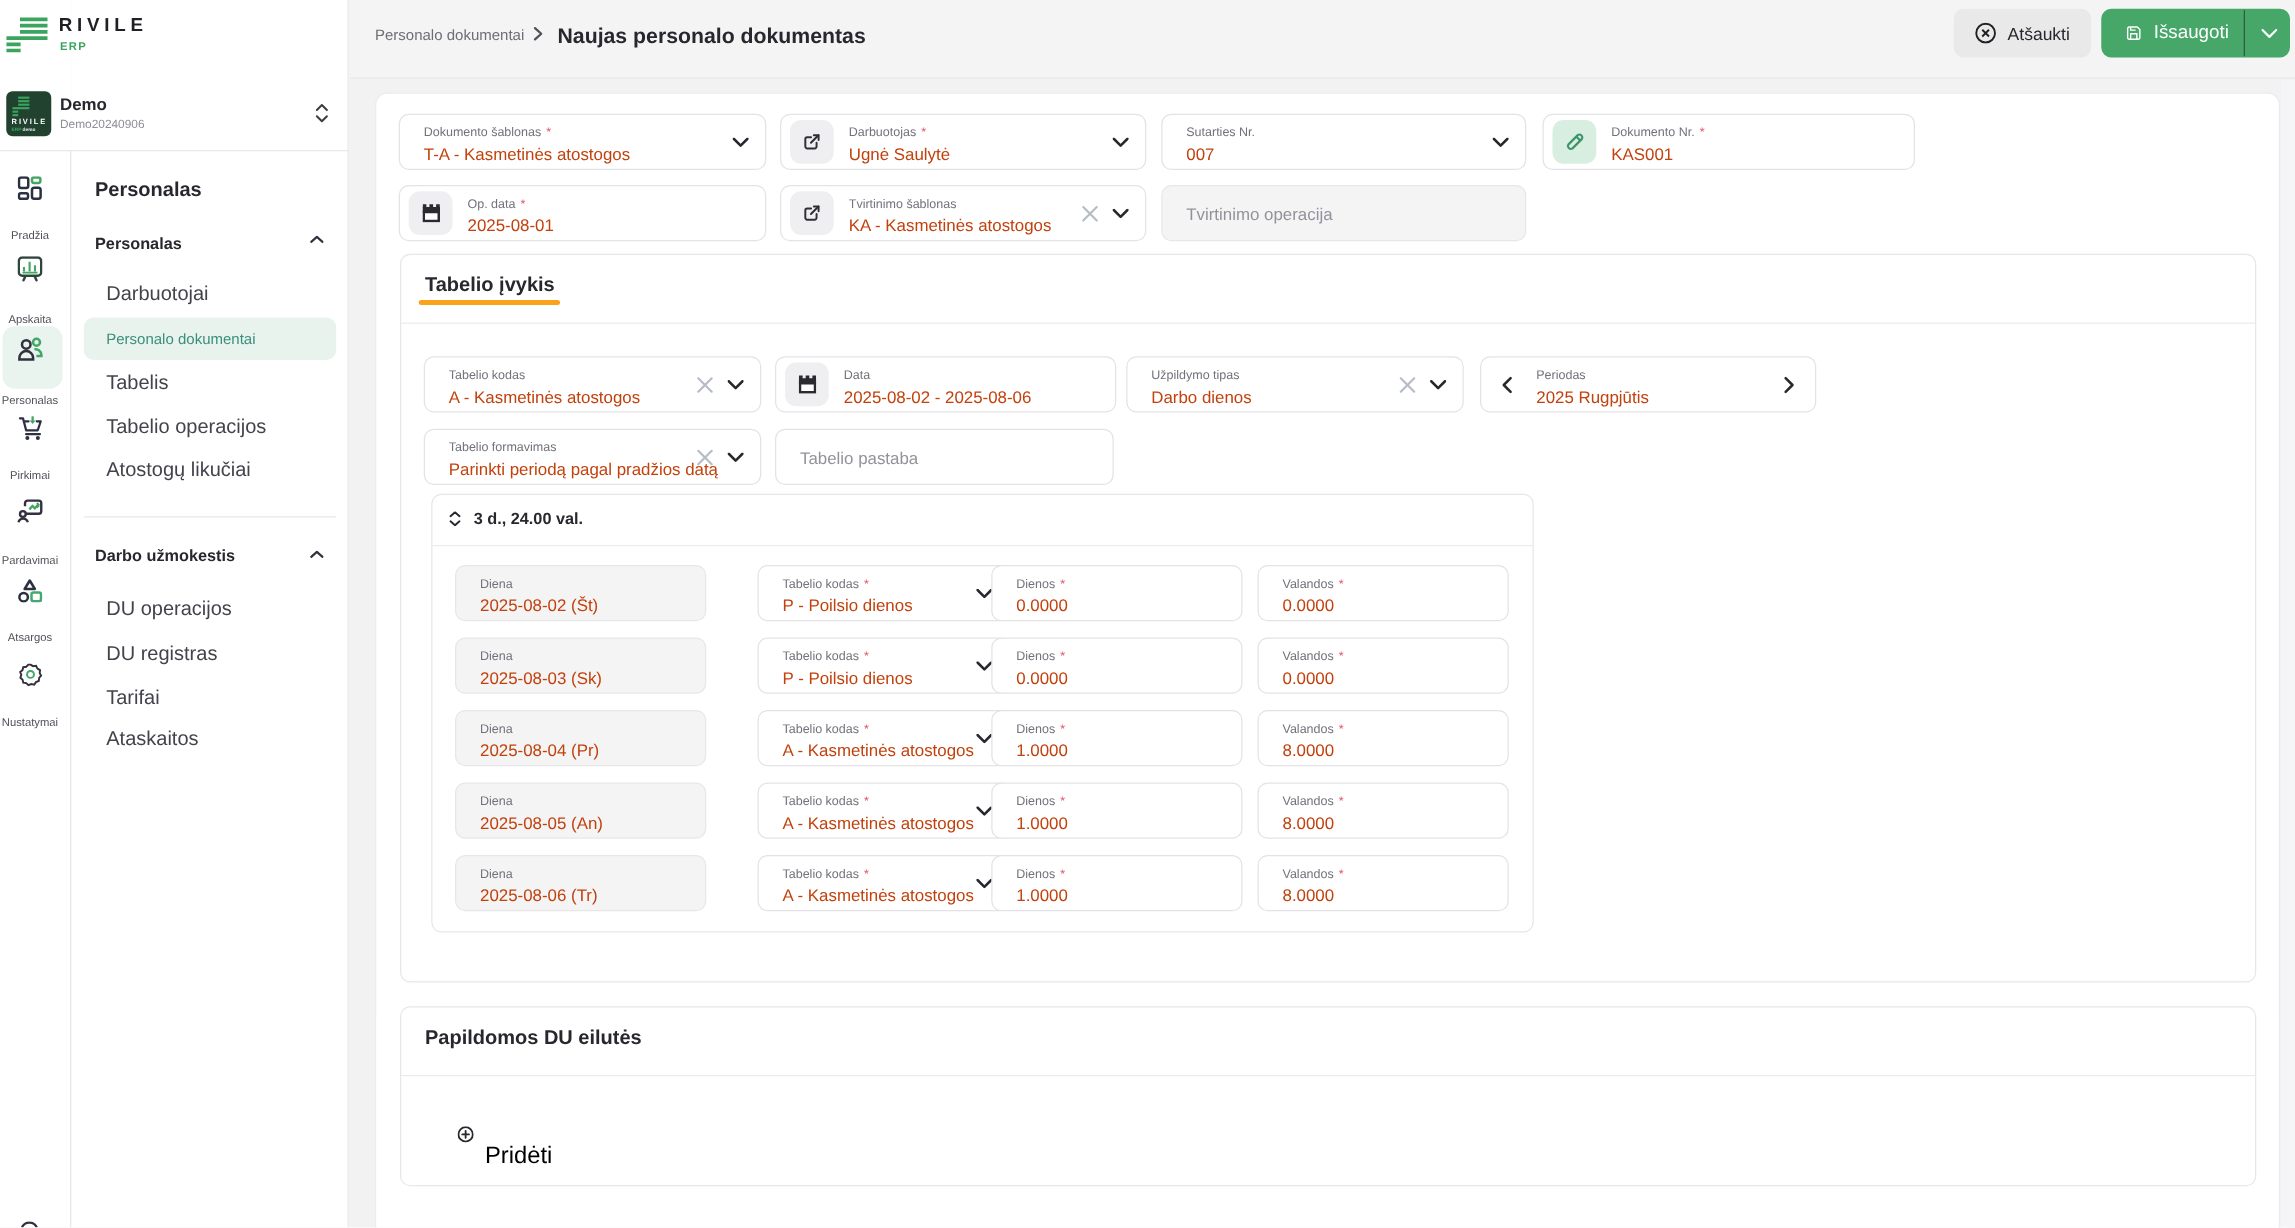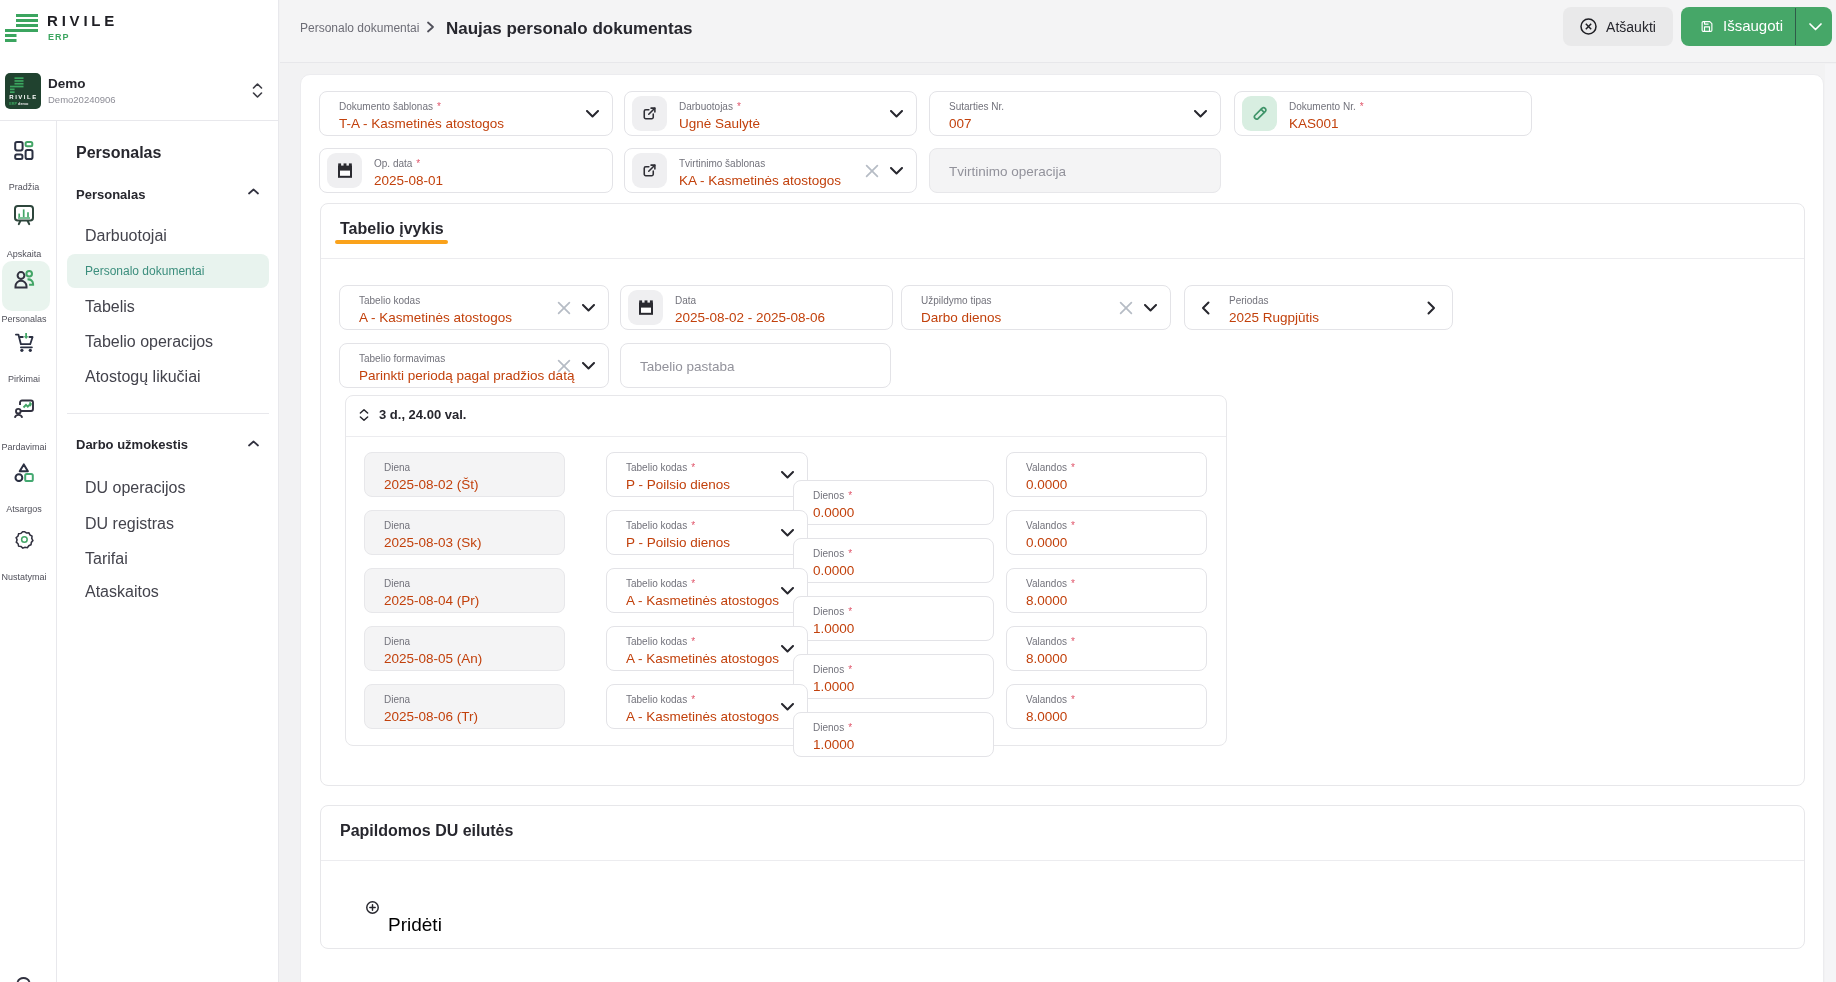--- a/index.html
+++ b/index.html
@@ -42,21 +42,21 @@
 .chev { position:absolute; right:13px; top:18px; }
 .xic { position:absolute; top:15px; }
 .secbox { position:absolute; left:19px; width:1485px; border:1px solid #e7e7ea; border-radius:8px; background:#fff; }
 .sechead { position:absolute; left:19px; top:16px; font-size:16px; font-weight:bold; color:#27272e; }
 .underline { position:absolute; left:14px; top:36px; width:113px; height:3.5px; background:#faa21b; border-radius:2px; }
 .secdiv { position:absolute; left:0; top:54px; width:100%; height:1px; background:#ececef; }
 #panel { position:absolute; left:24px; top:191px; width:882px; height:351px; border:1px solid #e7e7ea; border-radius:8px; background:#fff; }
 .prow .fld { height:45px; }
 .pdiena { left:18px; width:201px; }
 .pkodas { left:216px; width:202px;margin-left:44px; }
-.pdien  { left:447px; width:201px;margin-top:28px; }
+.pdien  { left:447px; width:201px; }
 .pval   { left:660px; width:201px; }
 #panelhead { position:absolute; left:0; top:0; width:100%; height:41px; border-bottom:1px solid #ececef; }
 #paneltitle { position:absolute; left:33px; top:11px; font-size:13px; font-weight:bold; color:#27272e; }
 </style>
 </head>
 <body>
 
 <div id="rail"></div>
 <div id="menu"></div>
 <div id="railborder"></div>

